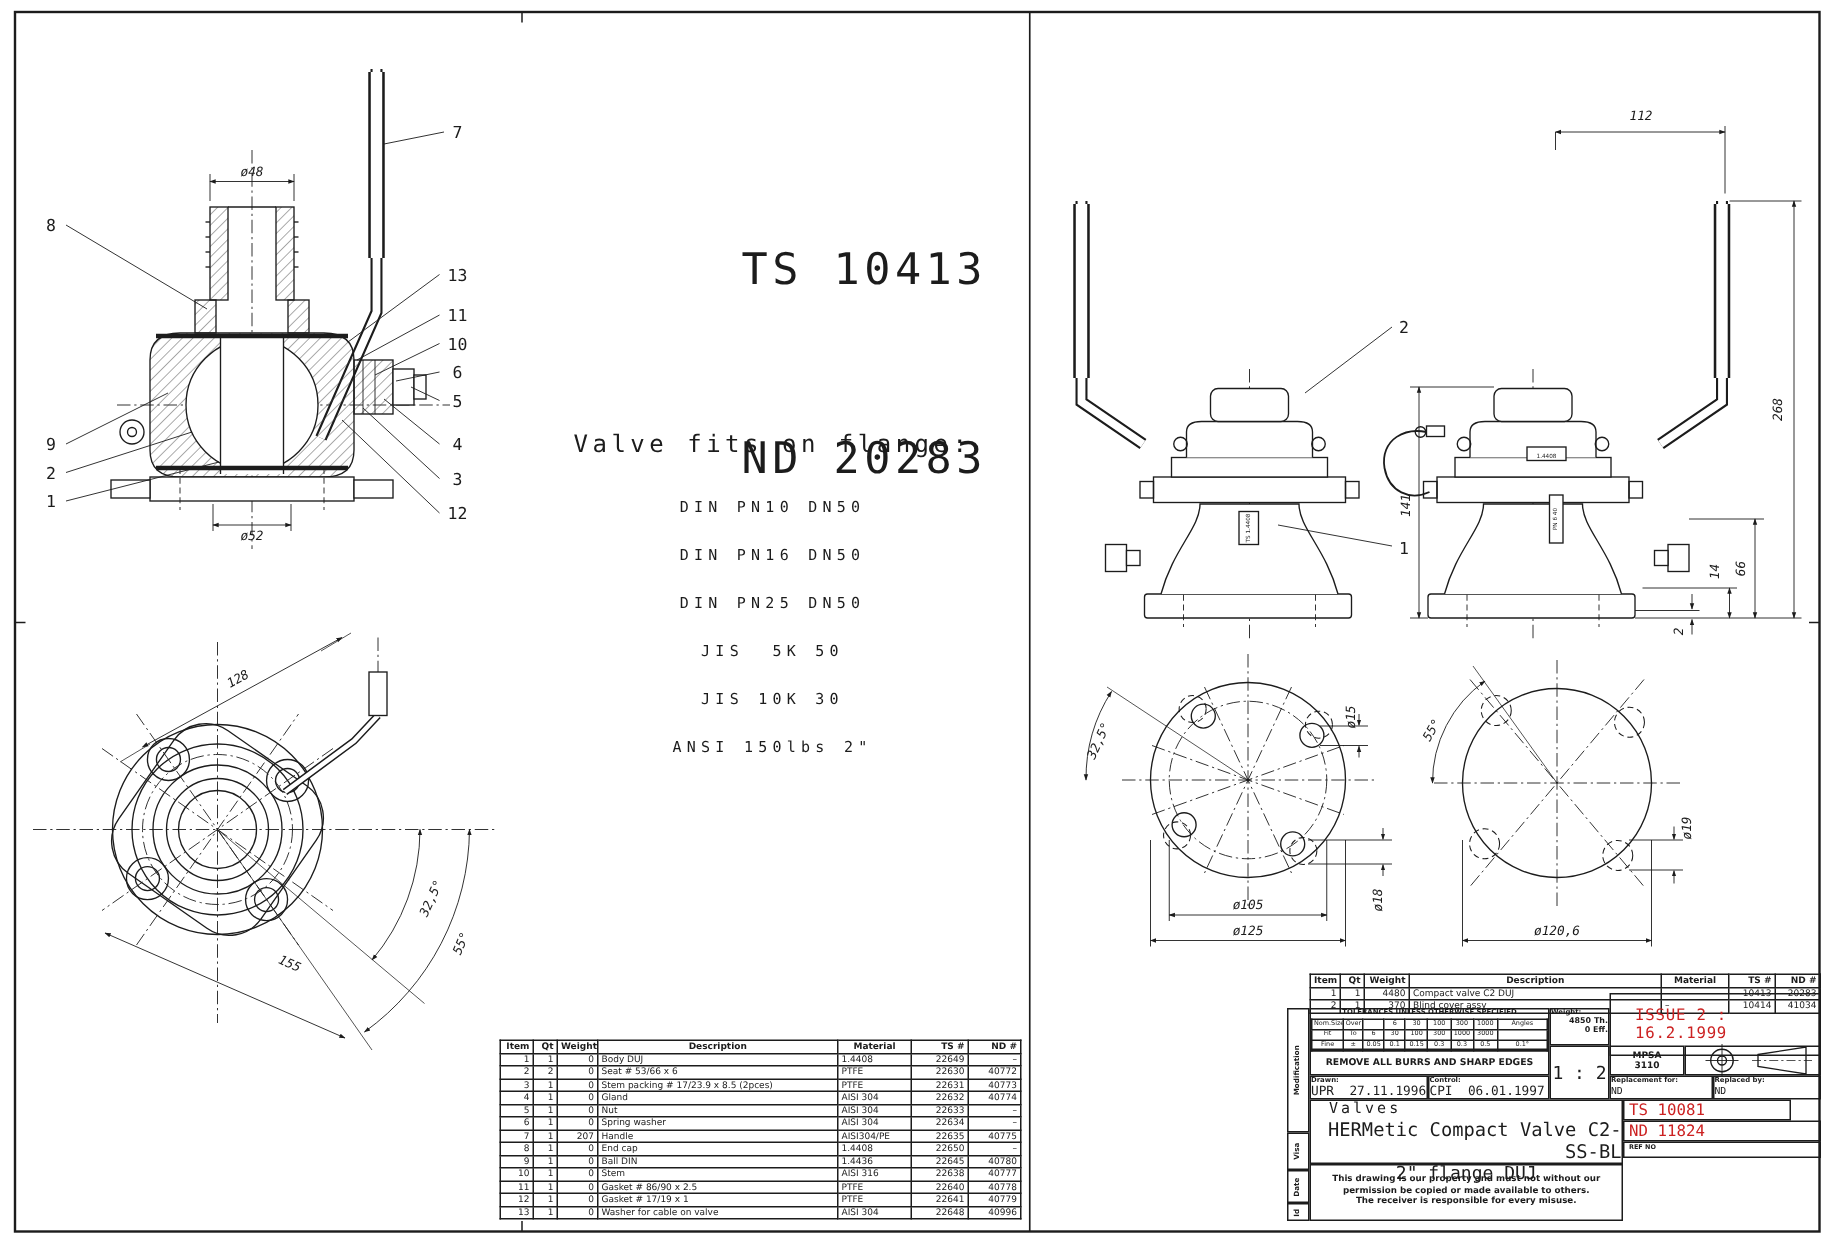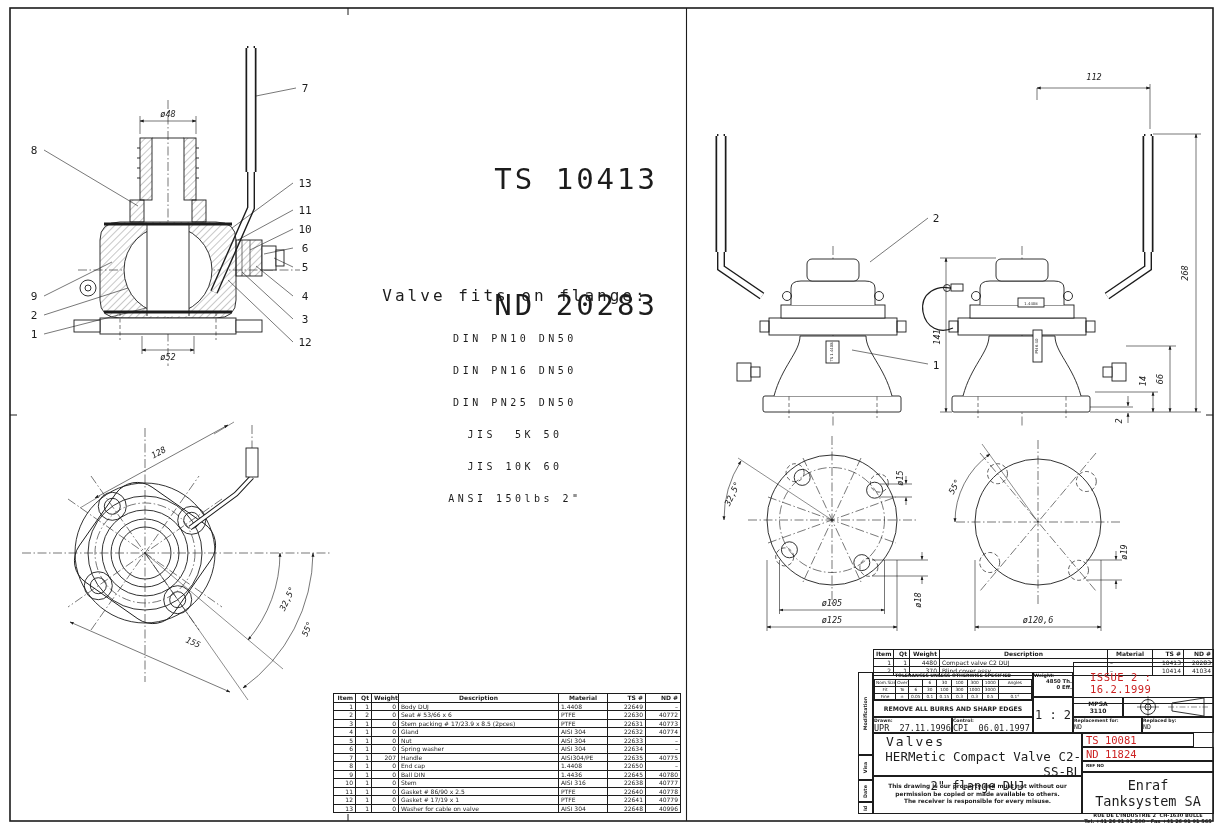--- a/index.html
+++ b/index.html
@@ -369,21 +369,21 @@
   <div>TS 10413</div>
   <div>ND 20283</div>
 </div>
 
 <div id="flange">
   <div class="ftitle">Valve fits on flange:</div>
   <div class="fitem keep">DIN PN10 DN50</div>
   <div class="fitem keep">DIN PN16 DN50</div>
   <div class="fitem keep">DIN PN25 DN50</div>
   <div class="fitem keep">JIS  5K 50</div>
-  <div class="fitem keep">JIS 10K 60</div>
+  <div class="fitem keep">JIS 10K 30</div>
   <div class="fitem keep">ANSI 150lbs 2"</div>
 </div>
 
 <div id="parts-wrap">
   <table class="parts" style="width:347px">
     <colgroup>
           <col style="width:22px">
           <col style="width:16px">
           <col style="width:27px">
           <col style="width:160px">
@@ -666,35 +666,30 @@
   <div class="bx" style="left:215px;top:68px;width:69px;height:16px">
     <div class="lbl">Replacement for:</div>
     <div style="font-size:6.5px">ND</div>
   </div>
   <div class="bx" style="left:284px;top:68px;width:72px;height:16px">
     <div class="lbl">Replaced by:</div>
     <div style="font-size:6.5px">ND</div>
   </div>
 
   <div class="bx" style="left:15px;top:84px;width:209px;height:43px">
-    <div style="font-size:13px;padding-left:12px;letter-spacing:2px">Valves</div>
+    <div style="font-size:10px;padding-left:12px;letter-spacing:2px">Valves</div>
     <div style="font-size:12.5px;text-align:right">HERMetic Compact Valve C2-SS-BL</div>
     <div style="font-size:12px;text-align:center">2" flange DUJ</div>
   </div>
 
   <div class="bx red" style="left:224px;top:84px;width:112px;height:14px;font-size:10.5px;display:flex;align-items:center;padding-left:3px">TS 10081</div>
   <div class="bx red" style="left:224px;top:98px;width:132px;height:14px;font-size:10.5px;display:flex;align-items:center;padding-left:3px">ND 11824</div>
   <div class="bx" style="left:224px;top:112px;width:132px;height:11px;font:4.3px 'DejaVu Sans',sans-serif;font-weight:bold;padding:1px 0 0 3px">REF NO</div>
 
   <div class="bx" style="left:15px;top:127px;width:209px;height:38px;text-align:center;font:5.8px 'DejaVu Sans',sans-serif;font-weight:bold;padding-top:6px;box-sizing:border-box;line-height:7.5px">
     <div>This drawing is our property and must not without our</div>
     <div>permission be copied or made available to others.</div>
     <div>The receiver is responsible for every misuse.</div>
   </div>
 
-  <div class="bx" style="left:224px;top:123px;width:132px;height:42px;text-align:center;box-sizing:border-box;padding-top:4px">
-    <div style="font-size:13.5px">Enraf Tanksystem SA</div>
-    <div class="keep" style="font:5px 'DejaVu Sans',sans-serif;font-weight:bold;margin-top:3px">RUE DE L'INDUSTRIE 2  CH-1630 BULLE</div>
-    <div style="font:5px 'DejaVu Sans',sans-serif;font-weight:bold">Tel. +41 26 91 91 500 - Fax +41 26 91 91 565</div>
-  </div>
 </div>
 
 </div>
 
 </body></html>

